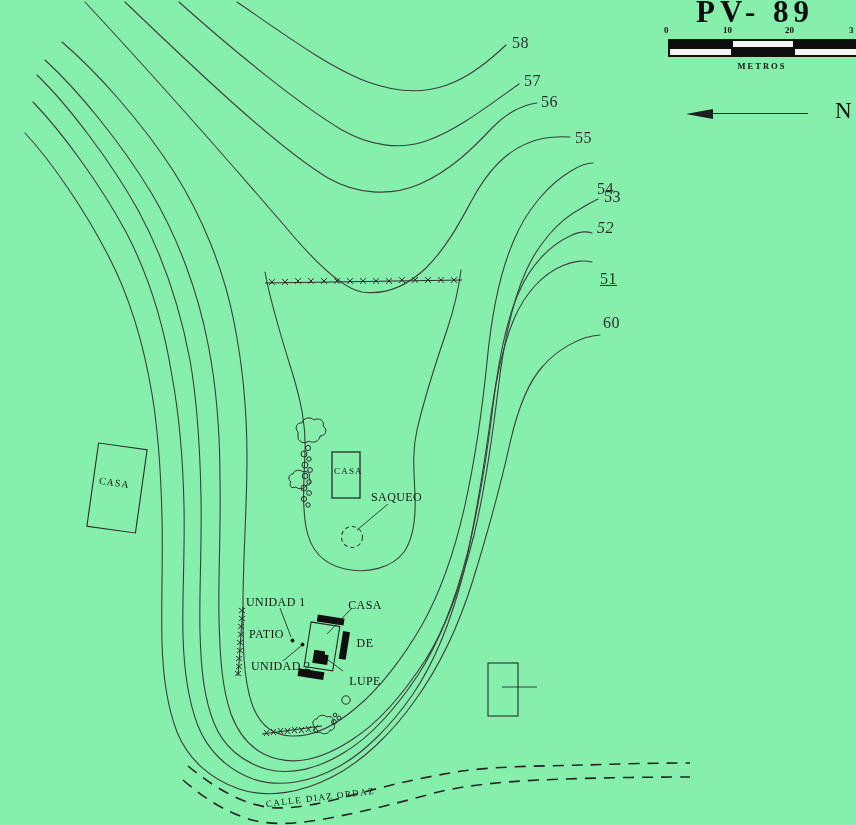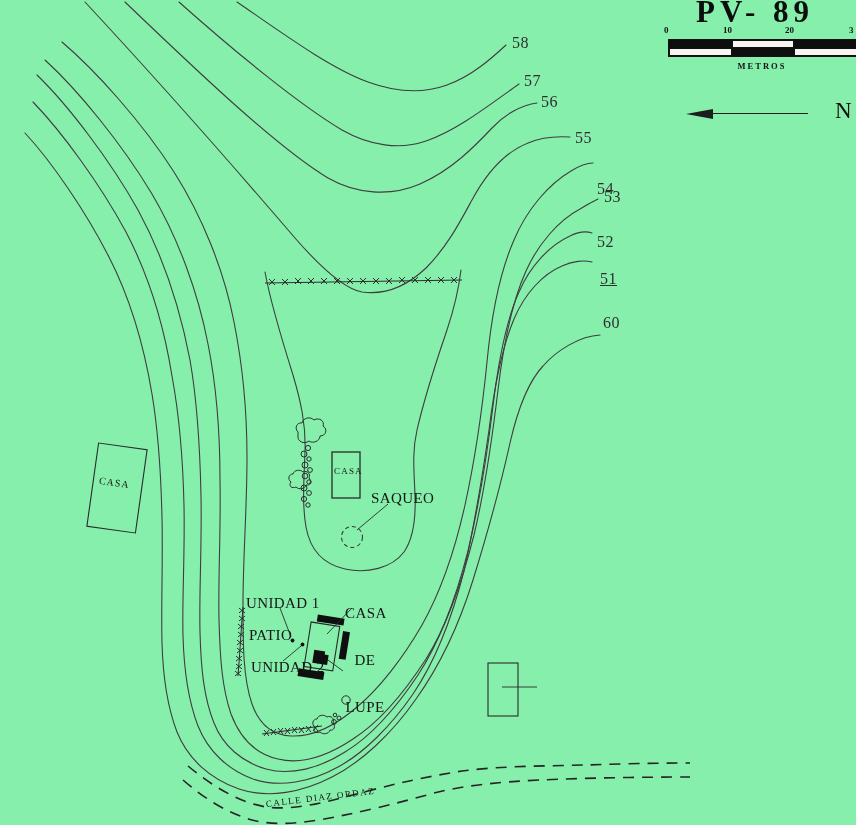--- a/index.html
+++ b/index.html
@@ -1,21 +1,21 @@
 <!DOCTYPE html>
 <html><head>
 <meta charset="utf-8">
 <style>
   html,body{margin:0;padding:0;background:#dcdcda;}
   .page{position:relative;width:856px;height:825px;background:#86efac;overflow:hidden;
         font-family:"Liberation Serif","DejaVu Serif",serif;color:#1c1c1c;}
   .page svg{position:absolute;left:0;top:0;}
   .lbl{position:absolute;white-space:pre;line-height:1.05;}
   .clabel{font-size:16px;letter-spacing:.5px;color:#2e2e2e;}
-  .feat{font-size:15px;letter-spacing:.4px;color:#151515;}
+  .feat{font-size:12px;letter-spacing:.4px;color:#151515;}
   .feat-c{text-align:center;}
   .title{font-size:31px;font-weight:bold;letter-spacing:5px;color:#0d0d0d;}
   .tick{font-size:9px;font-weight:bold;color:#111;}
   .metros{font-size:8.5px;font-weight:600;letter-spacing:2px;text-align:center;color:#111;}
   .north-n{font-size:23px;color:#111;}
   .nline{position:absolute;border-top:1.6px solid #1e1e1e;}
   .nhead{position:absolute;width:0;height:0;border-top:5px solid transparent;
          border-bottom:5px solid transparent;border-right:27px solid #1e1e1e;}
   .sbar{position:absolute;border:1px solid #111;}
   .srow{display:flex;height:8px;}
@@ -133,21 +133,21 @@
     <div class="nhead" style="left:686px;top:109px;"></div>
     <div class="lbl north-n" style="left:835px;top:99px;">N</div>
   </div>
 
   <div class="lbl clabel" style="left:512px;top:35px;">58</div>
   <div class="lbl clabel" style="left:524px;top:73px;">57</div>
   <div class="lbl clabel" style="left:541px;top:94px;">56</div>
   <div class="lbl clabel" style="left:575px;top:130px;">55</div>
   <div class="lbl clabel" style="left:597px;top:153px;margin-top:28px;">54</div>
   <div class="lbl clabel" style="left:604px;top:189px;">53</div>
-  <div class="lbl clabel" style="left:597px;top:234px;">52</div>
+  <div class="lbl clabel" style="left:597px;top:220px;font-style:italic;">52</div>
   <div class="lbl clabel" style="left:600px;top:271px;text-decoration:underline;">51</div>
   <div class="lbl clabel" style="left:603px;top:315px;">60</div>
 
   <div class="lbl feat" style="left:99px;top:478px;font-size:10px;letter-spacing:1px;transform:rotate(8deg);">CASA</div>
   <div class="lbl feat" style="left:334px;top:467px;font-size:9px;letter-spacing:1.2px;">CASA</div>
   <div class="lbl feat" style="left:371px;top:491px;">SAQUEO</div>
 
   <div class="lbl feat feat-c" style="left:345px;top:574px;width:40px;">
     <div>CASA</div>
     <div>DE</div>

